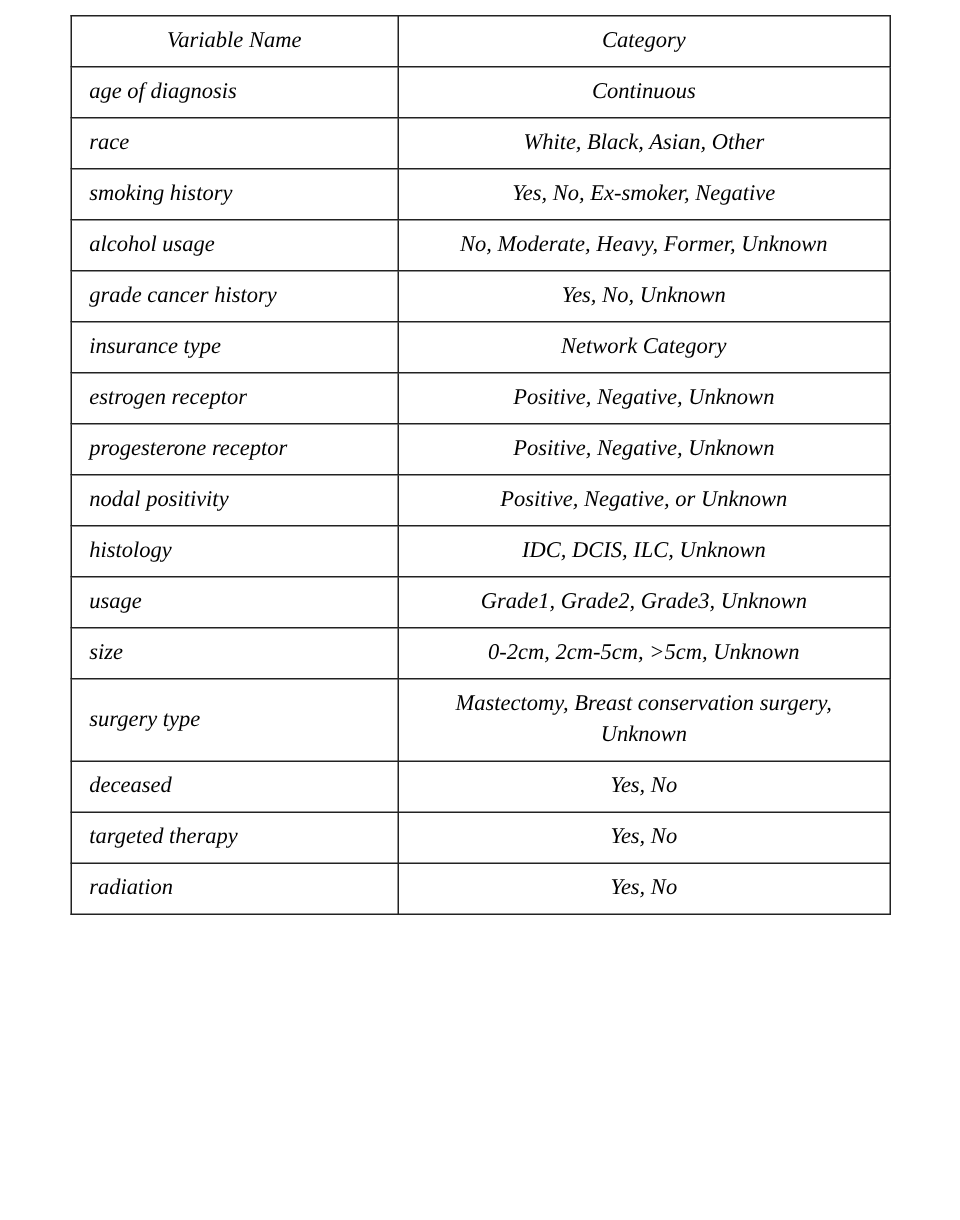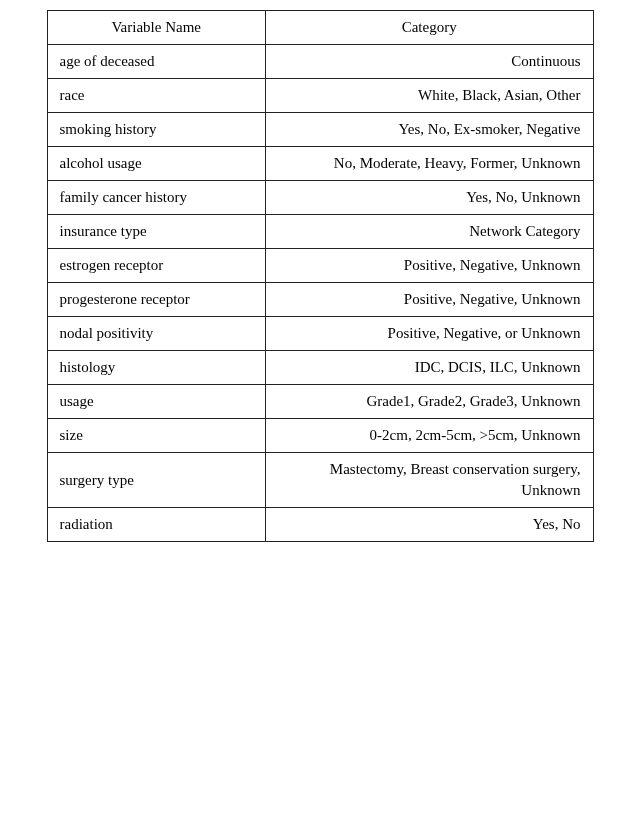--- a/index.html
+++ b/index.html
@@ -17,20 +17,21 @@
       align-items: flex-start;
       padding: 10px;
       width: 640px;
       min-height: 813px;
     }
 
     .table-container {
       width: 547px;
       border-collapse: collapse;
       border: 1.5px solid #222;
+      font-style: italic;
     }
 
     table {
       width: 100%;
       border-collapse: collapse;
     }
 
     th, td {
       border: 1.5px solid #222;
       padding: 6px 12px;
@@ -43,57 +44,57 @@
       font-weight: normal;
       font-size: 15px;
     }
 
     td.variable-name {
       text-align: left;
       width: 40%;
     }
 
     td.category {
-      text-align: right;
+      text-align: center;
       width: 60%;
     }
 
     thead th {
       font-weight: normal;
     }
   </style>
 </head>
 <body>
 
 <table class="table-container">
   <thead>
     <tr>
       <th>Variable Name</th>
       <th>Category</th>
     </tr>
   </thead>
   <tbody id="table-body">
   <tr>
-        <td class="variable-name">age of deceased</td>
+        <td class="variable-name">age of diagnosis</td>
         <td class="category">Continuous</td>
       </tr>
       <tr>
         <td class="variable-name">race</td>
         <td class="category">White, Black, Asian, Other</td>
       </tr>
       <tr>
         <td class="variable-name">smoking history</td>
         <td class="category">Yes, No, Ex-smoker, Negative</td>
       </tr>
       <tr>
         <td class="variable-name">alcohol usage</td>
         <td class="category">No, Moderate, Heavy, Former, Unknown</td>
       </tr>
       <tr>
-        <td class="variable-name">family cancer history</td>
+        <td class="variable-name">grade cancer history</td>
         <td class="category">Yes, No, Unknown</td>
       </tr>
       <tr>
         <td class="variable-name">insurance type</td>
         <td class="category">Network Category</td>
       </tr>
       <tr>
         <td class="variable-name">estrogen receptor</td>
         <td class="category">Positive, Negative, Unknown</td>
       </tr>
@@ -115,17 +116,25 @@
       </tr>
       <tr>
         <td class="variable-name">size</td>
         <td class="category">0-2cm, 2cm-5cm, &gt;5cm, Unknown</td>
       </tr>
       <tr>
         <td class="variable-name">surgery type</td>
         <td class="category">Mastectomy, Breast conservation surgery, Unknown</td>
       </tr>
       <tr>
+        <td class="variable-name">deceased</td>
+        <td class="category">Yes, No</td>
+      </tr>
+      <tr>
+        <td class="variable-name">targeted therapy</td>
+        <td class="category">Yes, No</td>
+      </tr>
+      <tr>
         <td class="variable-name">radiation</td>
         <td class="category">Yes, No</td>
       </tr>
     </tbody>
 </table>
 
 </body></html>

